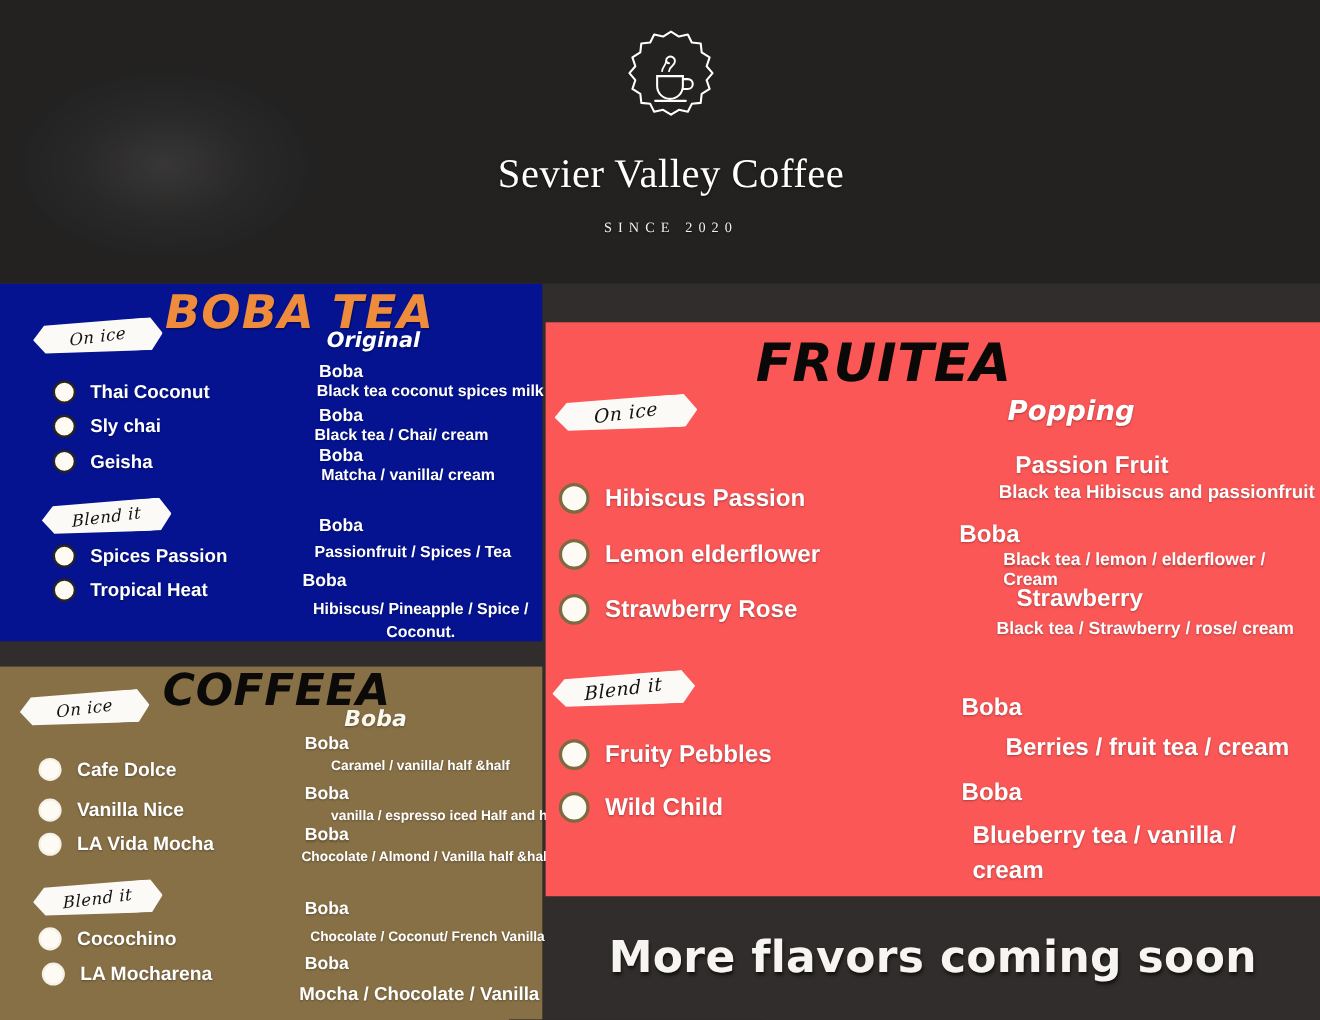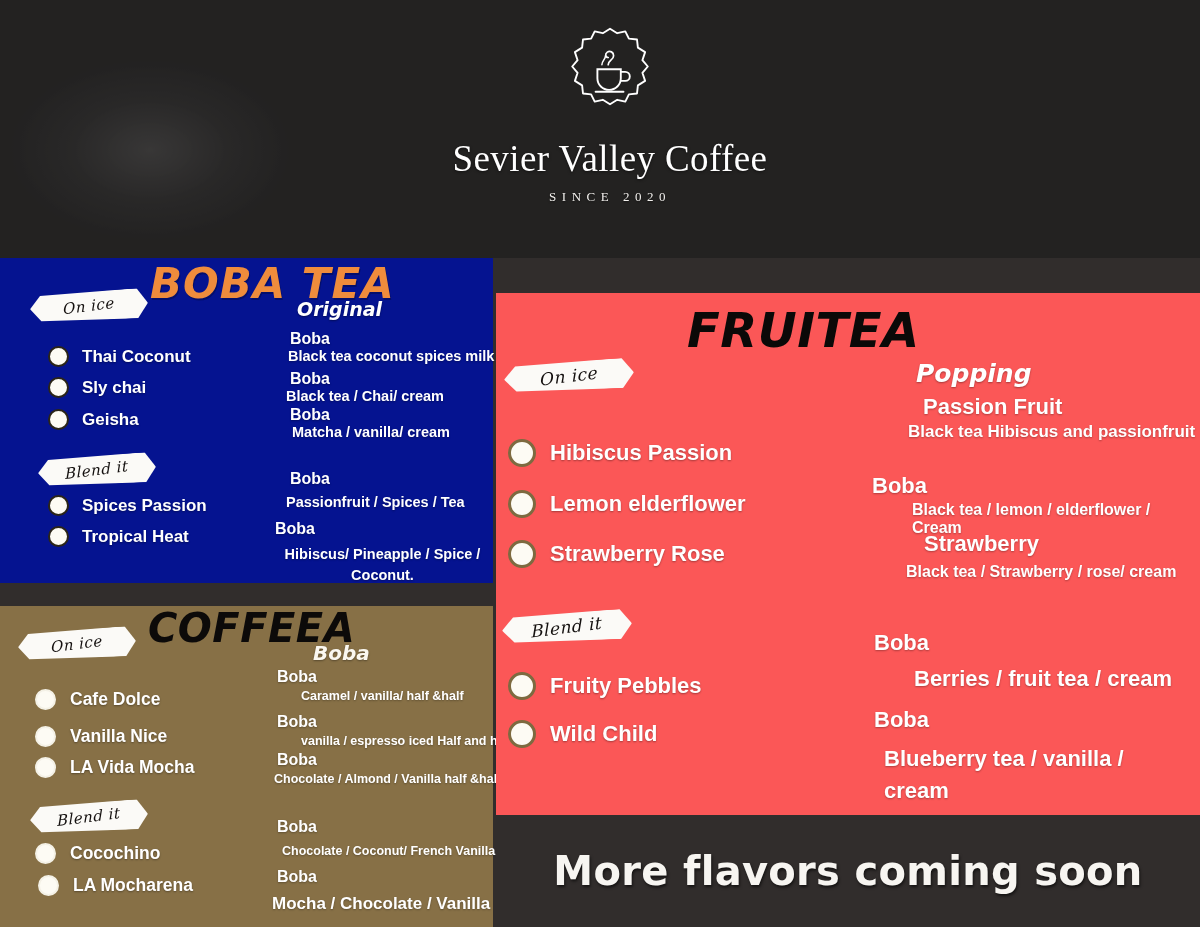--- a/index.html
+++ b/index.html
@@ -34,21 +34,21 @@
   .badge{width:90px;height:90px;position:relative;}
   .badge svg{display:block;width:90px;height:90px;}
   .brand{
     margin-top:24px;
     font-family:"Liberation Serif", serif;
     font-size:37px;color:#ffffff;letter-spacing:0.4px;
     text-shadow:0 1px 3px rgba(0,0,0,.55);
     line-height:1;
   }
   .since{
-    margin-top:12px;
+    margin-top:22px;
     font-family:"Liberation Serif", serif;
     font-size:13px;color:#f2f0ed;letter-spacing:5.5px;
     text-shadow:0 1px 2px rgba(0,0,0,.5);
   }
 
   
   .panel{position:absolute;overflow:hidden;}
   .panel-boba{left:0;top:258px;width:493px;height:325px;background:#051390;}
   .panel-coffee{left:0;top:606px;width:493px;height:321px;background:#877046;}
   .panel-fruit{left:496px;top:293px;width:704px;height:522px;background:#fb5757;}
@@ -317,21 +317,21 @@
 
   <div class="bullet-row" style="left:508px;top:672px;">
     <div class="dot dot-coral"></div>
     <div class="flavor flavor-coral">Fruity Pebbles</div>
   </div>
   <div class="bullet-row" style="left:508px;top:720px;">
     <div class="dot dot-coral"></div>
     <div class="flavor flavor-coral">Wild Child</div>
   </div>
 
-  <div class="rcp rcp-coral" style="left:868px;top:394px;">
+  <div class="rcp rcp-coral" style="left:868px;top:410px;">
     <span class="lbl" style="margin-left:55px;">Passion Fruit</span>
     <span class="ing" style="margin-top:2px;">Black tea Hibiscus  and passionfruit</span>
   </div>
   <div class="rcp rcp-coral" style="left:872px;top:473px;">
     <span class="lbl">Boba</span>
     <span class="ing" style="font-size:16px;margin-top:2px;">Black tea / lemon / elderflower / Cream</span>
   </div>
   <div class="rcp rcp-coral" style="left:866px;top:531px;">
     <span class="lbl" style="margin-left:58px;">Strawberry</span>
     <span class="ing" style="font-size:16px;margin-top:6px;margin-left:0px;">Black tea / Strawberry / rose/ cream</span>

